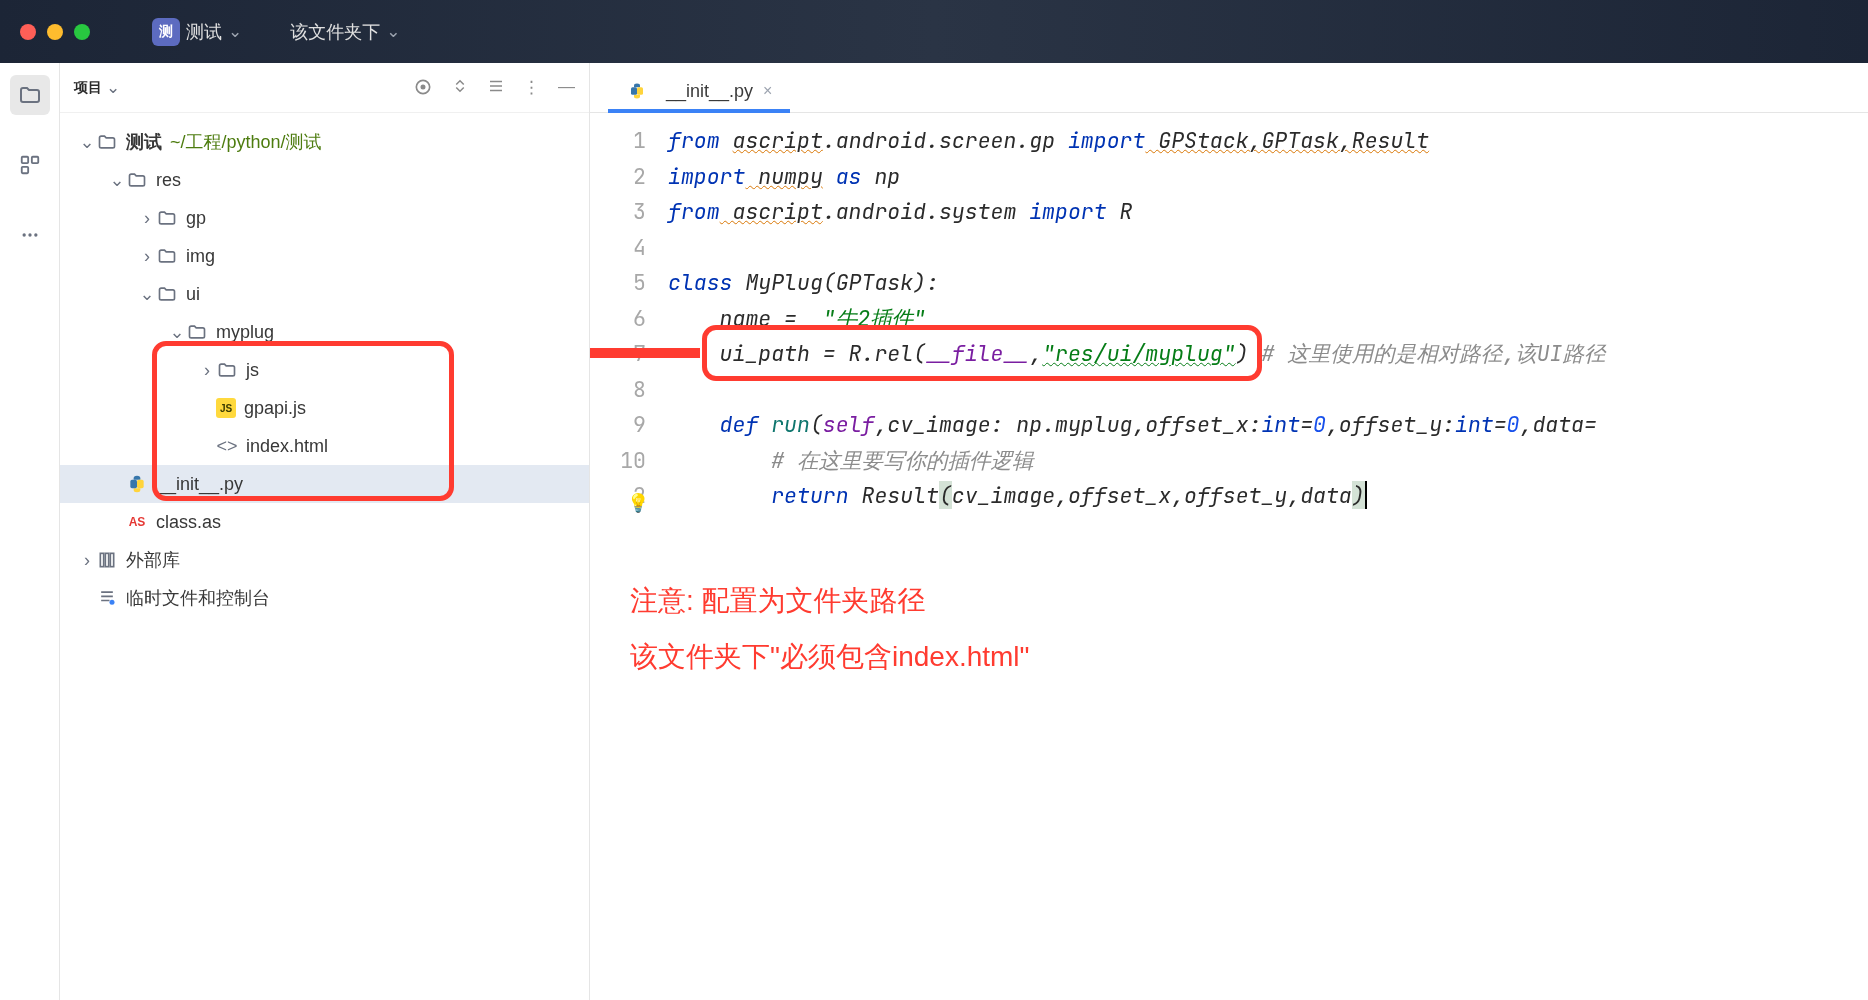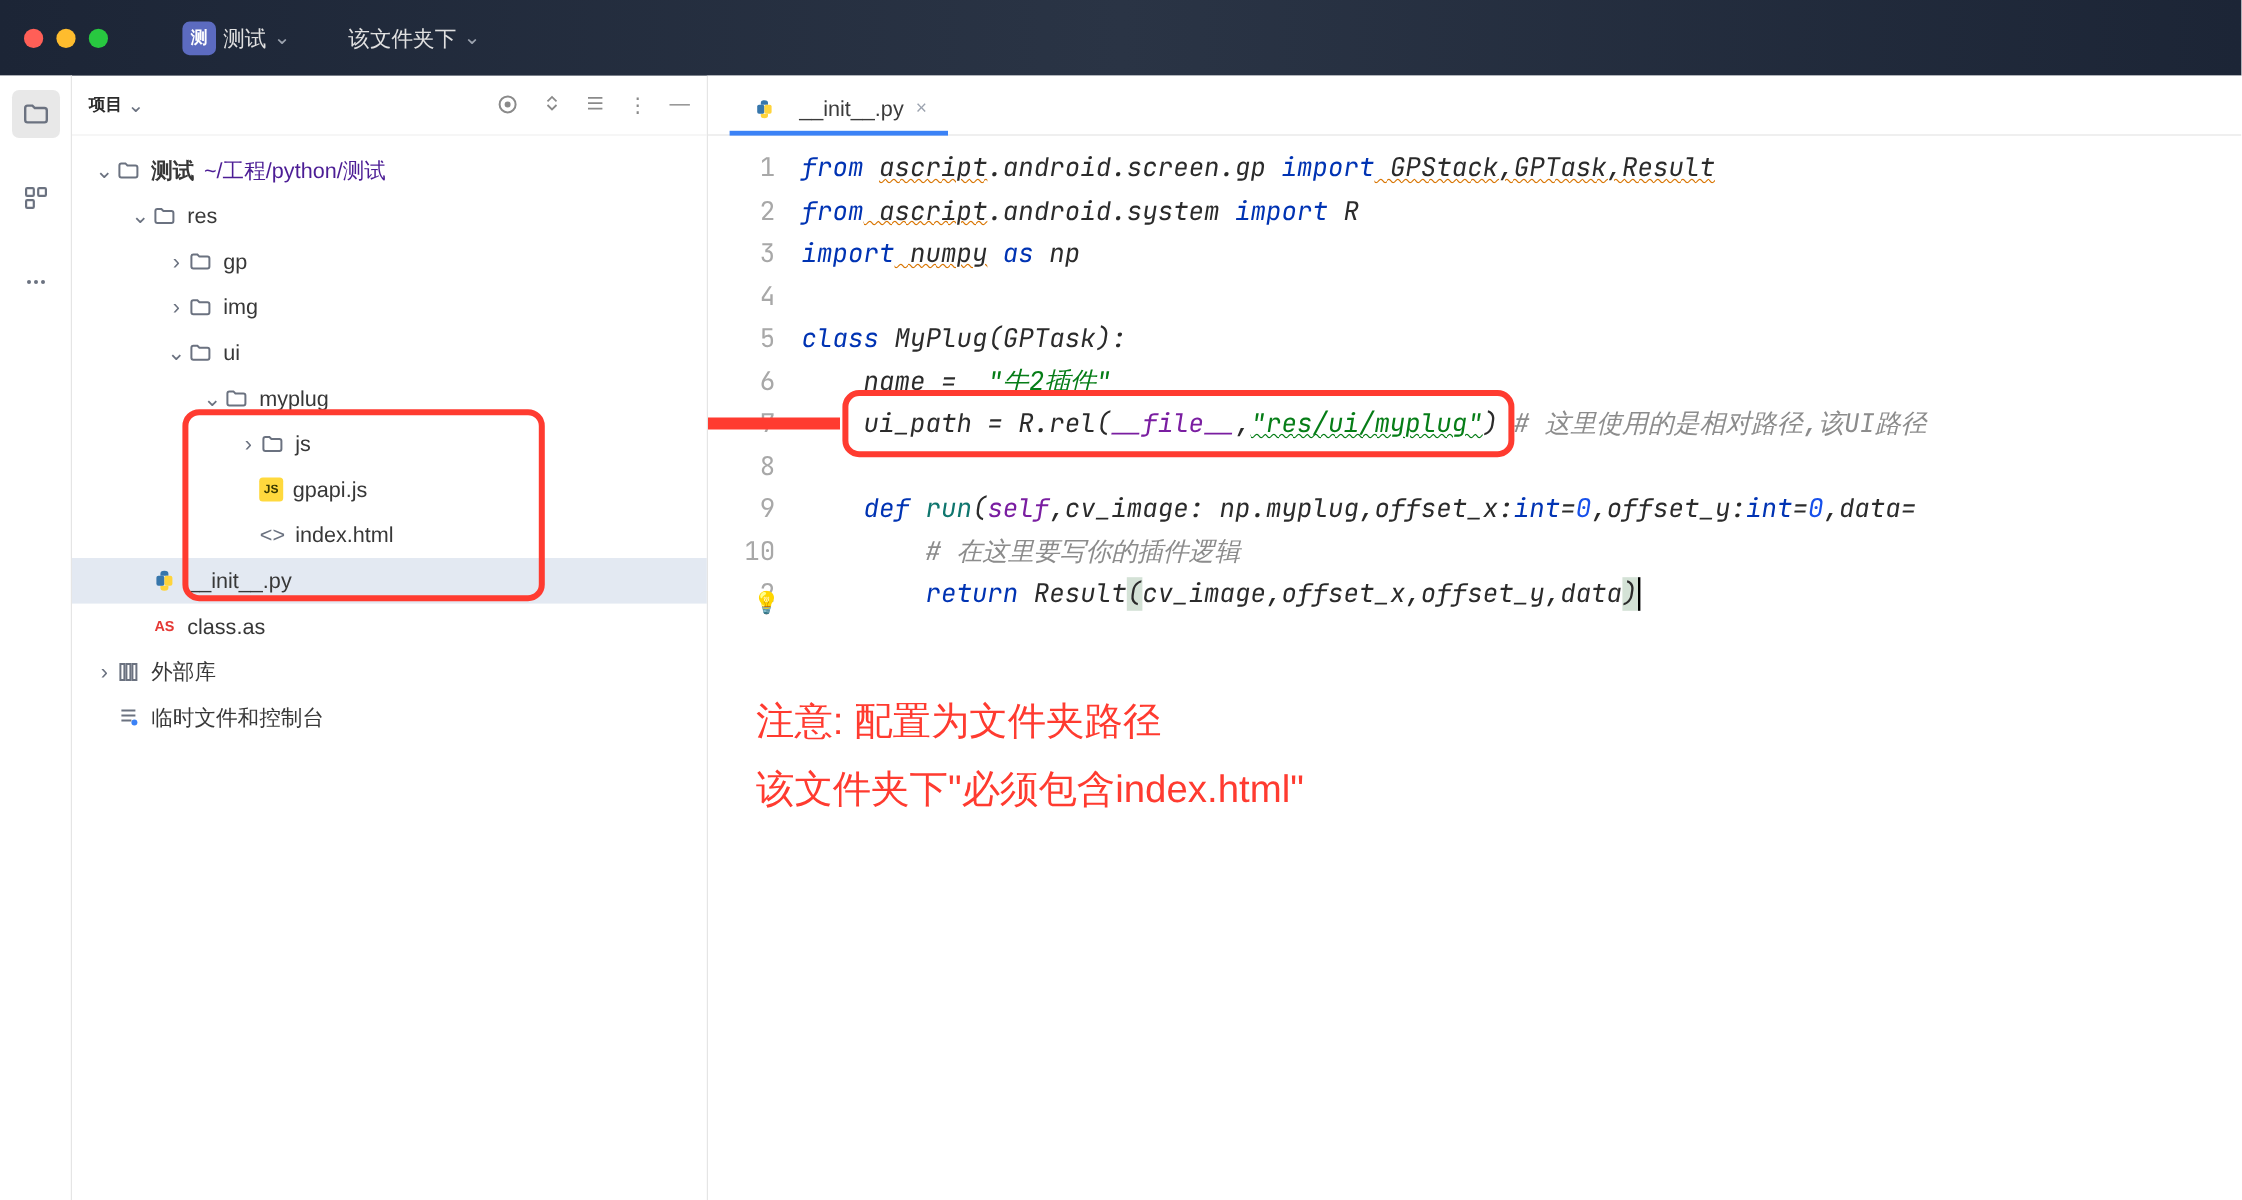--- a/index.html
+++ b/index.html
@@ -33,21 +33,21 @@
 .project-header-actions span { cursor: pointer; }
 
 
 .tree { padding: 10px 0; font-size: 18px; color: #383838; }
 .tree-row { display: flex; align-items: center; height: 38px; padding-right: 14px; cursor: pointer; white-space: nowrap; }
 .tree-row.selected { background: #e3e9f2; }
 .tree-chevron { width: 18px; text-align: center; color: #6b7280; flex-shrink: 0; }
 .tree-icon { width: 22px; height: 22px; margin-right: 8px; flex-shrink: 0; display: inline-flex; align-items: center; justify-content: center; }
 .tree-label { flex-shrink: 0; }
 .tree-label.bold { font-weight: 700; }
-.tree-path { color: #4c1d95; margin-left: 8px; }
+.tree-path { color: #4d7c0f; margin-left: 8px; }
 .indent { display: inline-block; }
 
 
 .ico-folder { color: #6b7280; }
 .ico-js { background: #ffd93d; color: #3b3b00; font-size: 10px; font-weight: bold; border-radius: 3px; width: 20px; height: 20px; }
 .ico-html { color: #6b7280; }
 .ico-as { color: #e53935; font-size: 12px; font-weight: bold; }
 .ico-lib { color: #6b7280; }
 .ico-scratch { color: #6b7280; }
 
@@ -78,21 +78,21 @@
 .hl-cursor { background: #d4e2d6; }
 .caret { border-right: 2px solid #000; }
 
 
 .red-box-code { position: absolute; border: 5px solid #ff3b30; border-radius: 14px; pointer-events: none; }
 
 
 .arrow-svg { position: absolute; pointer-events: none; }
 
 
-.annotation { position: absolute; color: #ff3b30; font-size: 32px; line-height: 56px; font-weight: 400; }
+.annotation { position: absolute; color: #ff3b30; font-size: 28px; line-height: 56px; font-weight: 400; }
 
 svg { display: block; }
 </style>
 </head>
 <body>
 
 <div class="titlebar">
   <div class="traffic-lights">
     <div class="traffic-light tl-red"></div>
     <div class="traffic-light tl-yellow"></div>
@@ -310,22 +310,22 @@
         <div class="gutter-line">5</div>
         <div class="gutter-line">6</div>
         <div class="gutter-line">7</div>
         <div class="gutter-line">8</div>
         <div class="gutter-line">9</div>
         <div class="gutter-line">10</div>
         <div class="gutter-line"><span class="bulb">💡</span><span>2</span></div>
       </div>
       <div class="code">
         <div class="code-line"><span class="kw">from</span> <span class="underline-wavy">ascript</span><span>.android.screen.gp </span><span class="kw">import</span><span class="underline-wavy"> GPStack,GPTask,Result</span></div>
+        <div class="code-line"><span class="kw">import</span><span class="underline-wavy"> numpy</span><span class="kw"> as</span><span> np</span></div>
         <div class="code-line"><span class="kw">from</span><span class="underline-wavy"> ascript</span><span>.android.system </span><span class="kw">import</span><span> R</span></div>
-        <div class="code-line"><span class="kw">import</span><span class="underline-wavy"> numpy</span><span class="kw"> as</span><span> np</span></div>
         <div class="code-line"></div>
         <div class="code-line"><span class="kw">class</span><span> MyPlug(GPTask):</span></div>
         <div class="code-line"><span>    name =  </span><span class="str">"牛2插件"</span></div>
         <div class="code-line"><span>    ui_path = R.rel(</span><span class="builtin">__file__</span><span>,</span><span class="str underline-wavy-g">"res/ui/myplug"</span><span>) </span><span class="comment"># 这里使用的是相对路径,该UI路径</span></div>
         <div class="code-line"></div>
         <div class="code-line"><span class="kw">    def</span><span style="color:#0f766e;"> run</span><span>(</span><span class="builtin">self</span><span>,cv_image: np.myplug,offset_x:</span><span class="kw">int</span><span>=</span><span class="num">0</span><span>,offset_y:</span><span class="kw">int</span><span>=</span><span class="num">0</span><span>,data=</span></div>
         <div class="code-line"><span class="comment">        # 在这里要写你的插件逻辑</span></div>
         <div class="code-line"><span class="kw">        return</span><span> Result</span><span class="hl-cursor">(</span><span>cv_image,offset_x,offset_y,data</span><span class="hl-cursor">)</span><span class="caret"></span></div>
       </div>
     </div>

